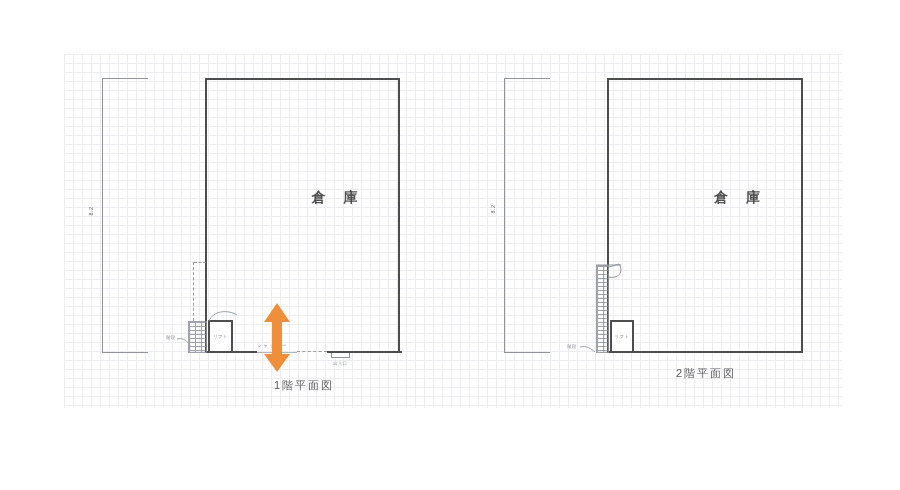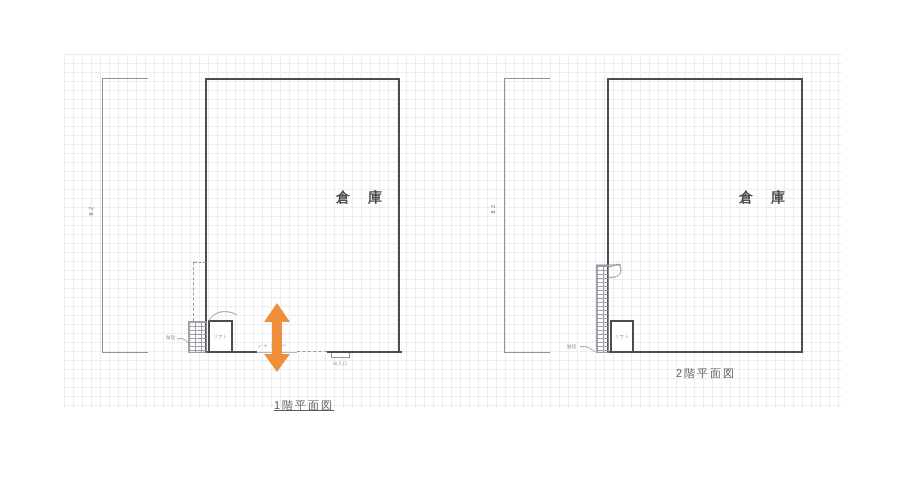--- a/index.html
+++ b/index.html
@@ -23,22 +23,22 @@
   .thinseg{background:#b4b4b4;}
   .dashseg{border-top:1.5px dashed #9a9a9a;height:0;}
   .dimline{background:var(--line);}
   .dimlabel{
     font-size:5.5px;color:#6a6a6a;transform:rotate(-90deg);transform-origin:center;
     letter-spacing:.5px;white-space:nowrap;
   }
   .building{border:2.2px solid var(--wall);box-sizing:border-box;background:transparent;}
   .building.no-bottom{border-bottom:none;}
   .roomlabel{
-    text-align:right;font-size:14px;font-weight:600;color:#4f4f4f;
-    letter-spacing:18px;text-indent:18px;white-space:nowrap;
+    text-align:center;font-size:14px;font-weight:600;color:#4f4f4f;
+    letter-spacing:18px;text-indent:18px;white-space:nowrap;padding-left:32px;
   }
   .caption{
     text-align:center;font-size:11px;color:#5a5a5a;letter-spacing:2px;text-indent:2px;
     white-space:nowrap;
   }
   .stairs{
     border:1px solid var(--line);box-sizing:border-box;
     background-image:
       repeating-linear-gradient(to bottom, var(--line) 0, var(--line) 1px, transparent 1px, transparent 4px),
       repeating-linear-gradient(to right, var(--line) 0, var(--line) 1px, transparent 1px, transparent 6px);
@@ -83,21 +83,21 @@
 
     <div class="abs stairs" style="left:188px;top:321px;width:19px;height:32px;"></div>
     <div class="abs liftbox" style="left:208px;top:320px;width:25px;height:33px;">
       <span class="tinylabel">リフト</span>
     </div>
     <div class="abs tinylabel" style="left:166px;top:335px;">階段</div>
 
     <div class="abs shutterlabel" style="left:257px;top:342px;">シャッター</div>
 
     <div class="abs roomlabel" style="left:205px;top:189px;width:195px;">倉庫</div>
-    <div class="abs caption" style="left:203px;top:398px;width:200px;text-decoration:underline;">1階平面図</div>
+    <div class="abs caption" style="left:203px;top:378px;width:200px;">1階平面図</div>
   </div>
 
   <div>
 
     <div class="abs dimline" style="left:504px;top:78px;width:1px;height:275px;"></div>
     <div class="abs dimline" style="left:504px;top:78px;width:46px;height:1px;"></div>
     <div class="abs dimline" style="left:504px;top:352px;width:46px;height:1px;"></div>
     <div class="abs dimlabel" style="left:488px;top:206px;">8.2</div>
 
     <div class="abs building" style="left:607px;top:78px;width:196px;height:275px;"></div>

